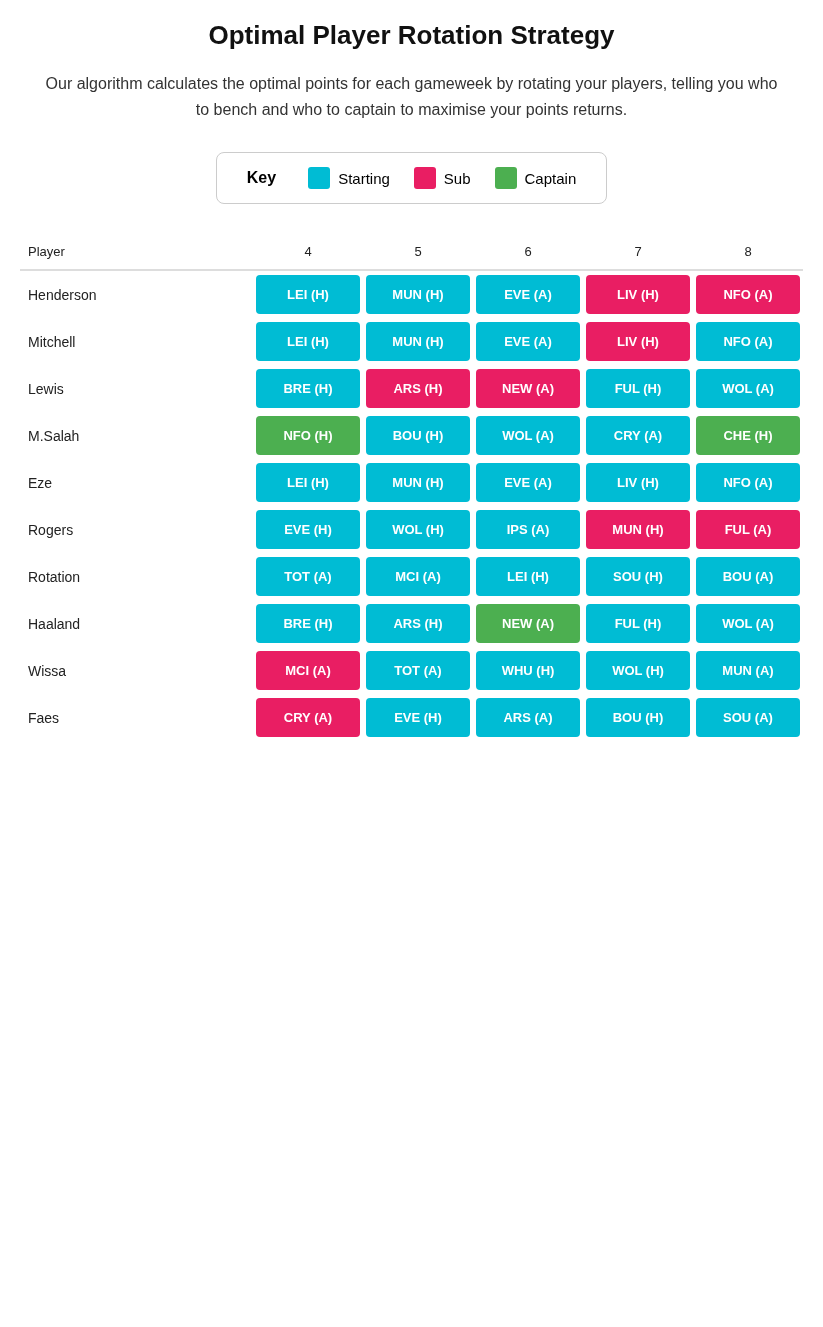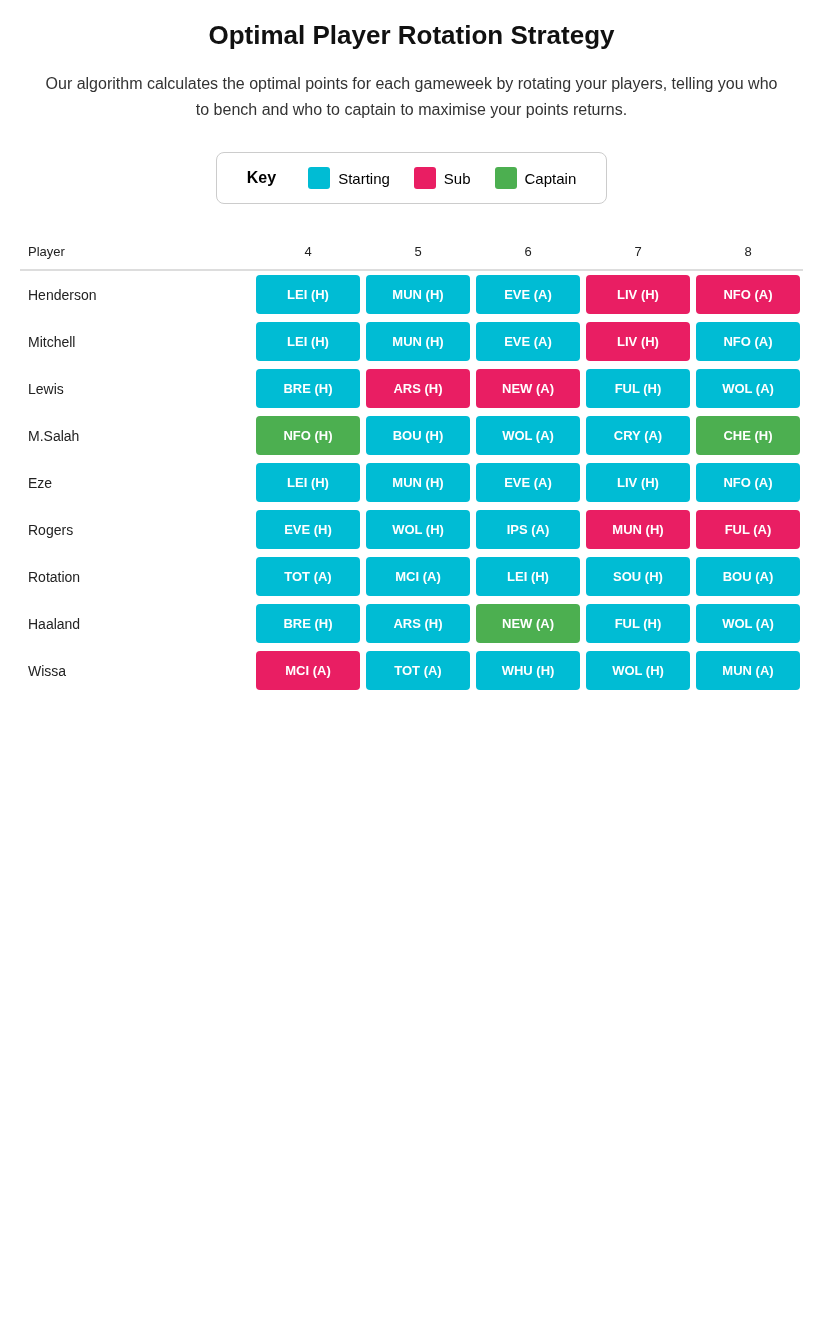--- a/index.html
+++ b/index.html
@@ -203,15 +203,23 @@
           <td style="padding: 4px 3px;"><div class="cell cyan">WOL (A)</div></td>
         </tr>
         <tr>
           <td>Wissa</td>
           <td style="padding: 4px 3px;"><div class="cell pink">MCI (A)</div></td>
           <td style="padding: 4px 3px;"><div class="cell cyan">TOT (A)</div></td>
           <td style="padding: 4px 3px;"><div class="cell cyan">WHU (H)</div></td>
           <td style="padding: 4px 3px;"><div class="cell cyan">WOL (H)</div></td>
           <td style="padding: 4px 3px;"><div class="cell cyan">MUN (A)</div></td>
         </tr>
+        <tr>
+          <td>Faes</td>
+          <td style="padding: 4px 3px;"><div class="cell pink">CRY (A)</div></td>
+          <td style="padding: 4px 3px;"><div class="cell cyan">EVE (H)</div></td>
+          <td style="padding: 4px 3px;"><div class="cell cyan">ARS (A)</div></td>
+          <td style="padding: 4px 3px;"><div class="cell cyan">BOU (H)</div></td>
+          <td style="padding: 4px 3px;"><div class="cell cyan">SOU (A)</div></td>
+        </tr>
       </tbody>
   </table>
 </div>
 
 </body></html>

